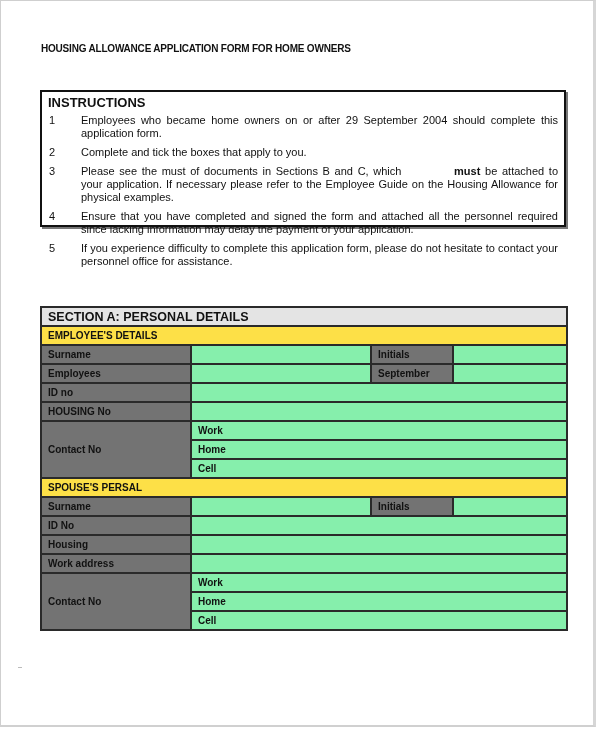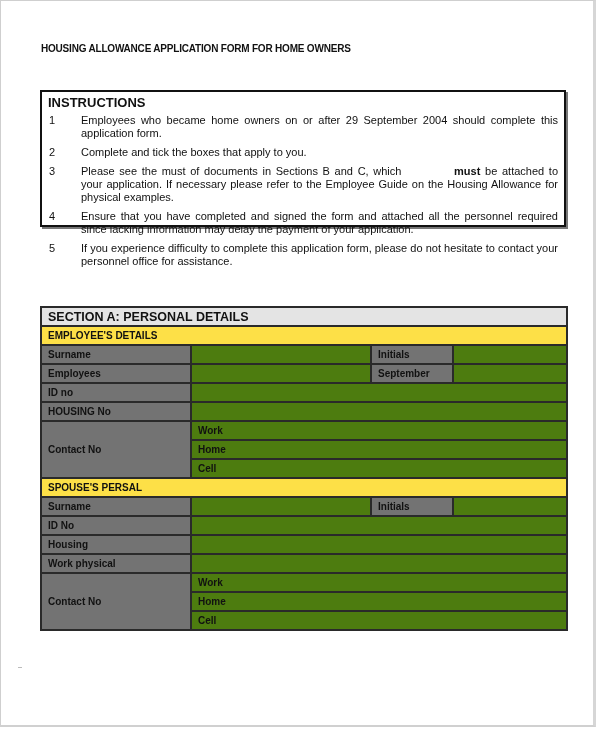--- a/index.html
+++ b/index.html
@@ -28,21 +28,21 @@
 
   table.form {
     position:absolute; left:40px; top:306px; width:526px; border-collapse:collapse;
     table-layout:fixed; font-size:10px;
   }
   table.form td {
     border:2px solid #2a2a2a; padding:0 6px; height:17px; vertical-align:middle;
     font-weight:bold;
   }
   td.label { background:#737373; }
-  td.field { background:#4d7c0f; }
+  td.field { background:#86efac; }
   td.section-title { background:#e4e4e4; font-size:12.5px; height:18px; padding-left:6px; }
   td.subheader { background:#fde047; font-size:10px; height:16px; }
   td.tall { height:52px; vertical-align:top; padding-top:3px; }
   td.contact-label { vertical-align:top; padding-top:3px; }
   .margin-mark { position:absolute; left:18px; top:667px; width:4px; height:1px; background:#bbb; }
 </style>
 </head>
 <body>
 
 <div class="page-frame"></div>
@@ -129,21 +129,21 @@
   </tr>
   <tr>
     <td class="label">ID No</td>
     <td class="field" colspan="3"></td>
   </tr>
   <tr>
     <td class="label">Housing</td>
     <td class="field" colspan="3"></td>
   </tr>
   <tr>
-    <td class="label tall">Work physical</td>
+    <td class="label tall">Work address</td>
     <td class="field tall" colspan="3"></td>
   </tr>
   <tr>
     <td class="label contact-label" rowspan="3">Contact No</td>
     <td class="field" colspan="3">Work</td>
   </tr>
   <tr>
     <td class="field" colspan="3">Home</td>
   </tr>
   <tr>

